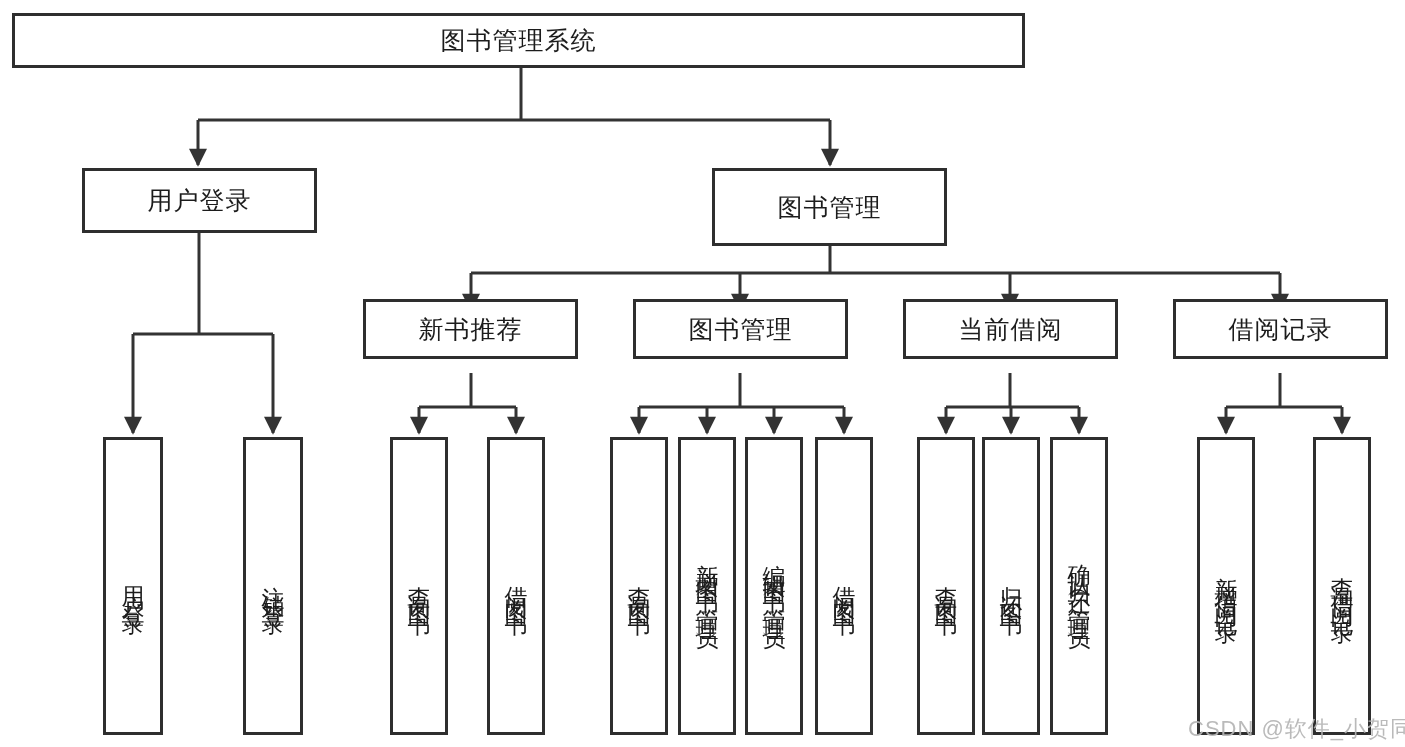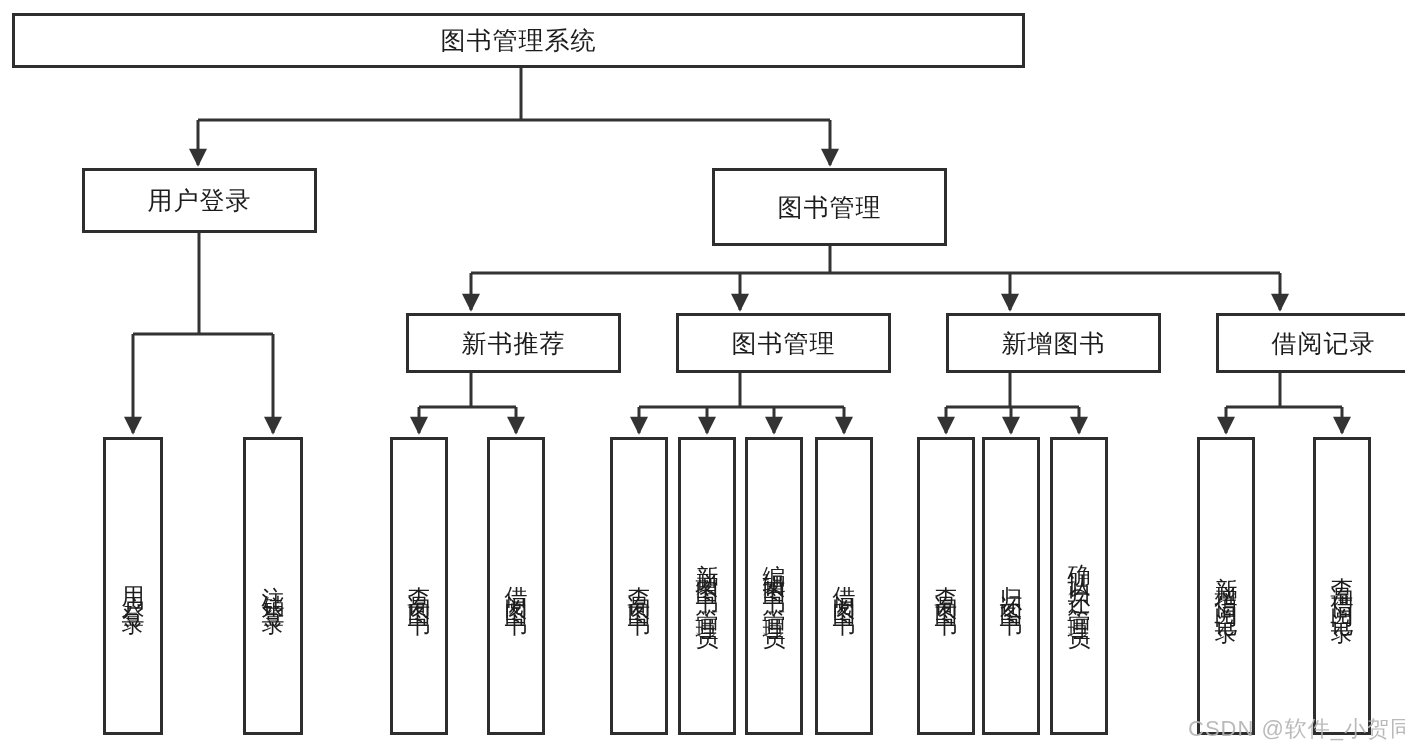--- a/index.html
+++ b/index.html
@@ -36,21 +36,21 @@
     letter-spacing: 9px;
     white-space: nowrap;
     line-height: 1;
   }
   
   .n-root  { left: 12px;  top: 13px;  width: 1013px; height: 55px; }
   
   .n-login { left: 82px;  top: 168px; width: 235px; height: 65px; }
   .n-mgmt  { left: 712px; top: 168px; width: 235px; height: 78px; }
   
-  .l3 { top: 313px; width: 215px; height: 60px; margin-left: 43px; }
+  .l3 { top: 299px; width: 215px; height: 60px; }
   .n-recommend { left: 363px; }
   .n-borrowing { left: 633px; }
   .n-current   { left: 903px; }
   .n-records   { left: 1173px; }
   
   .l4 { top: 437px; width: 58px; height: 298px; }
   .n-login-leaf  { left: 103px; width: 60px; }
   .n-logout-leaf { left: 243px; width: 60px; }
   .n-q1 { left: 390px; }
   .n-b1 { left: 487px; }
@@ -142,21 +142,21 @@
     <span>图书管理</span>
   </div>
 
   <div class="box hbox l3 n-recommend">
     <span>新书推荐</span>
   </div>
   <div class="box hbox l3 n-borrowing">
     <span>图书管理</span>
   </div>
   <div class="box hbox l3 n-current">
-    <span>新增图书</span>
+    <span>当前借阅</span>
   </div>
   <div class="box hbox l3 n-records">
     <span>借阅记录</span>
   </div>
 
   <div class="box vbox l4 n-login-leaf">
     <span class="vtext">用户登录</span>
   </div>
   <div class="box vbox l4 n-logout-leaf">
     <span class="vtext">注销登录</span>

